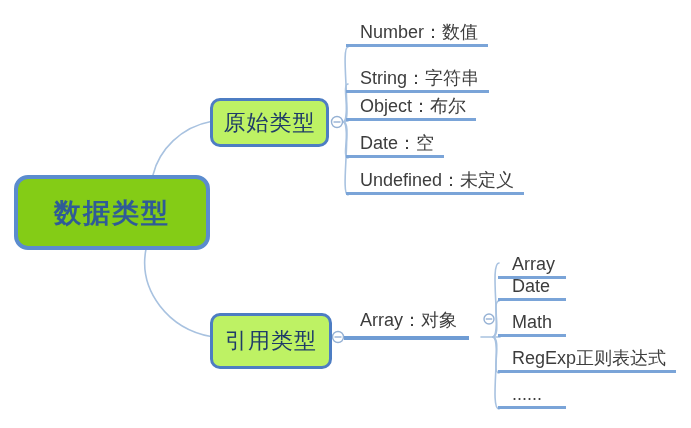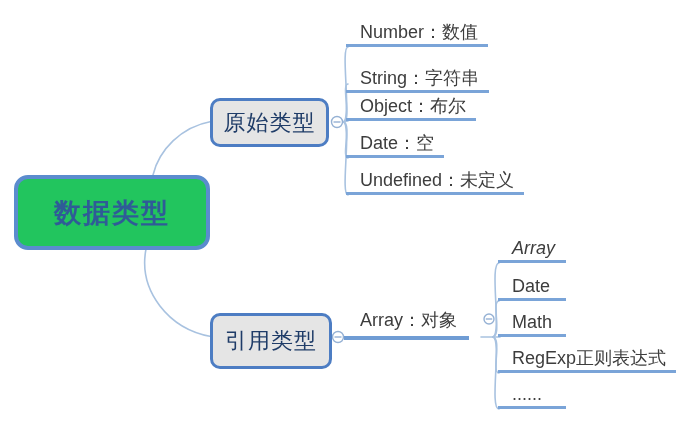--- a/index.html
+++ b/index.html
@@ -6,30 +6,30 @@
   body{
     width:691px;height:428px;position:relative;overflow:hidden;
     background:#ffffff;
     font-family:"Liberation Sans","DejaVu Sans",sans-serif;
   }
   #stage{position:absolute;inset:0;width:691px;height:428px;}
   svg.connectors{position:absolute;left:0;top:0;z-index:1;}
   .node{
     position:absolute;z-index:2;box-sizing:border-box;
     display:flex;align-items:center;justify-content:center;
-    background:#22c55e;border:3px solid #5b8cce;border-radius:10px;
+    background:#84cc16;border:3px solid #5b8cce;border-radius:10px;
     cursor:default;
   }
   .node.root{
     left:14px;top:175px;width:196px;height:75px;
     border-width:4px;border-radius:14px;
     font-size:27px;font-weight:bold;color:#2f5b97;letter-spacing:2px;
   }
   .node.branch{
-    background:#e5e5e5;border-color:#4d7dc3;
+    background:#bef264;border-color:#4d7dc3;
     font-size:22px;color:#1f3c68;letter-spacing:1px;
   }
   .node.branch.b1{left:210px;top:98px;width:119px;height:49px;}
   .node.branch.b2{left:210px;top:313px;width:122px;height:56px;}
   .leaf{
     position:absolute;z-index:2;
     font-size:18px;line-height:24px;color:#3d3d3d;
     padding:0 10px 0 14px;
     border-bottom:3px solid #7aa4d8;
     white-space:nowrap;
@@ -89,19 +89,19 @@
   <div class="node branch b2">引用类型</div>
 
   <div class="leaf b1" style="top:20px;">Number：数值</div>
   <div class="leaf b1" style="top:57px;margin-top:9px;">String：字符串</div>
   <div class="leaf b1" style="top:94px;">Object：布尔</div>
   <div class="leaf b1" style="top:131px;">Date：空</div>
   <div class="leaf b1" style="top:168px;">Undefined：未定义</div>
 
   <div class="leaf object">Array：对象</div>
 
-  <div class="leaf b2" style="top:236px;font-style:italic;">Array</div>
+  <div class="leaf b2" style="top:252px;">Array</div>
   <div class="leaf b2" style="top:274px;">Date</div>
   <div class="leaf b2" style="top:310px;">Math</div>
   <div class="leaf b2" style="top:346px;">RegExp正则表达式</div>
   <div class="leaf b2" style="top:382px;">......</div>
 
 </div>
 
 </body></html>

